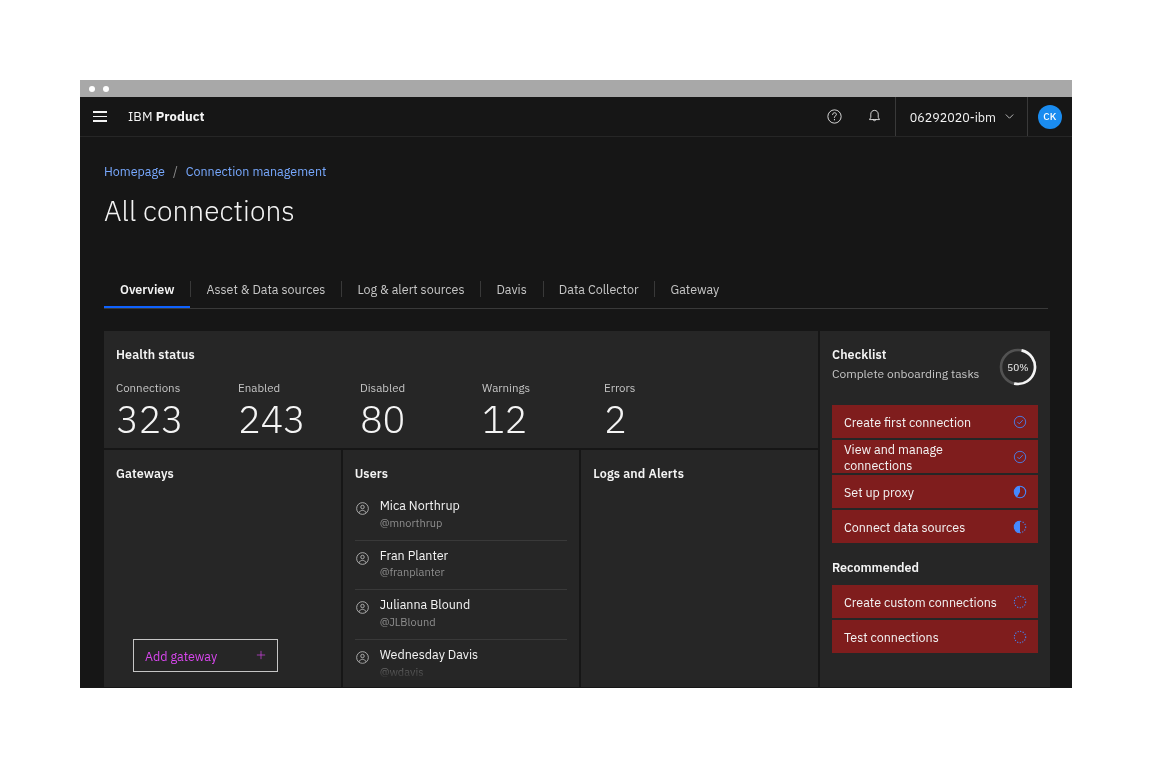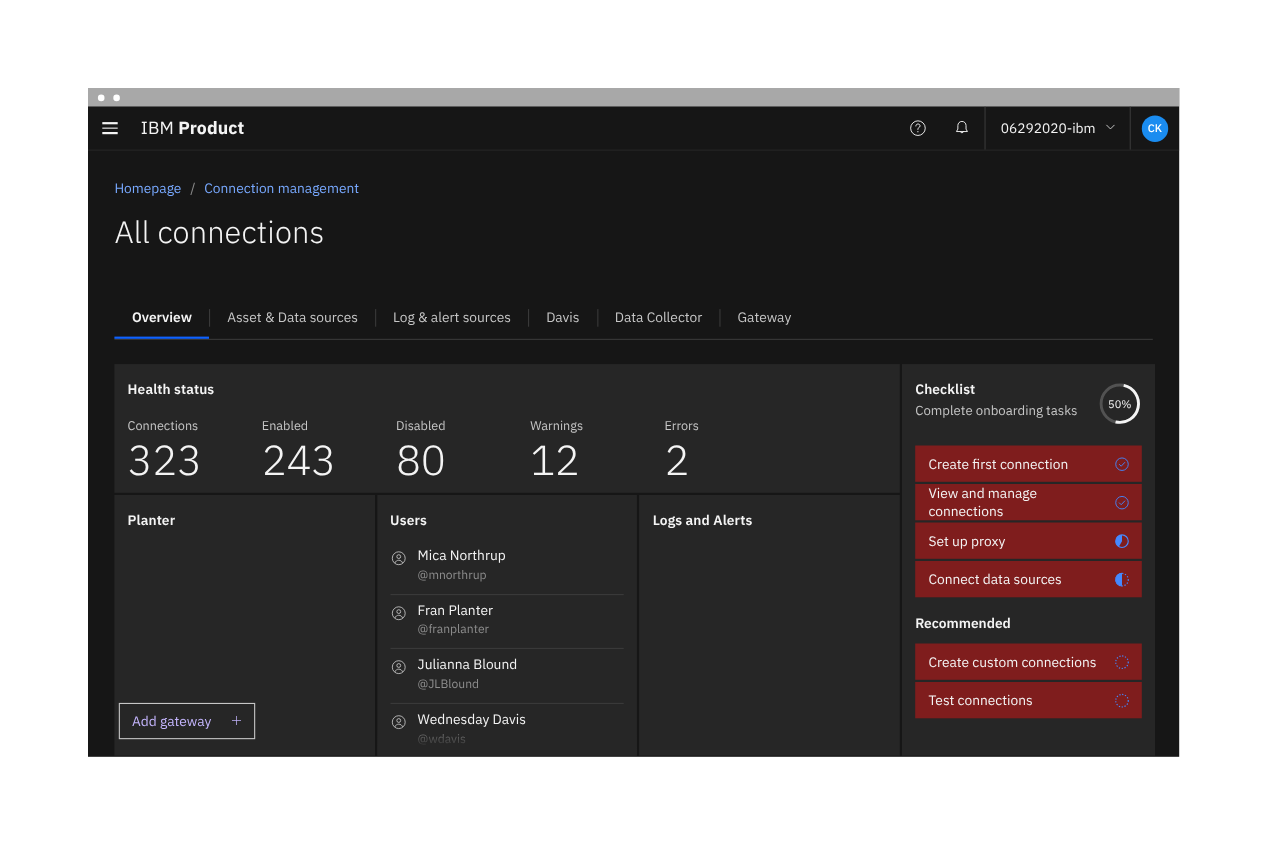--- a/index.html
+++ b/index.html
@@ -52,21 +52,21 @@
     display: flex; flex-direction: column;
     align-items: center; justify-content: center;
     gap: 3px;
   }
   .hamburger i {
     display: block;
     width: 14px; height: 1.5px;
     background: #f4f4f4;
   }
   .brand {
-    font-size: 16px;
+    font-size: 13px;
     color: #f4f4f4;
     letter-spacing: .1px;
     padding-left: 8px;
     white-space: nowrap;
   }
   .brand .b-strong { font-weight: 700; }
   .brand .b-light { font-weight: 400; }
 
   .topnav-right {
     margin-left: auto;
@@ -202,30 +202,30 @@
   }
   .subcard {
     background: #262626;
     position: relative;
     overflow: hidden;
     padding: 15px 12px 0 12px;
   }
 
   .cta-btn {
     position: absolute;
-    left: 4px;
+    left: 29px;
     bottom: 15px;
-    width: 124px;
+    width: 145px;
     height: 33px;
     border: 1px solid #c6c6c6;
     display: flex;
     align-items: center;
     justify-content: space-between;
     padding: 0 10px 0 11px;
-    color: #c4b5fd;
+    color: #d946ef;
     font-size: 12.5px;
   }
   .cta-btn .plus { font-size: 14px; line-height: 1; }
 
   
   .userlist { margin-top: 10px; }
   .user-row {
     display: flex;
     align-items: flex-start;
     gap: 10px;
@@ -386,21 +386,21 @@
           <div class="stat">
             <div class="stat-label">Errors</div>
             <div class="stat-value">2</div>
           </div>
         </div>
       </div>
 
       <div class="triple">
 
         <div class="subcard">
-          <div class="card-title">Planter</div>
+          <div class="card-title">Gateways</div>
           <div class="cta-btn">
             <span>Add gateway</span>
             <span class="plus">
               <svg width="12" height="12" viewBox="0 0 32 32" stroke="currentColor" stroke-width="1.8">
                 <path d="M16 6v20M6 16h20" stroke-linecap="round"></path>
               </svg>
             </span>
           </div>
         </div>
 

